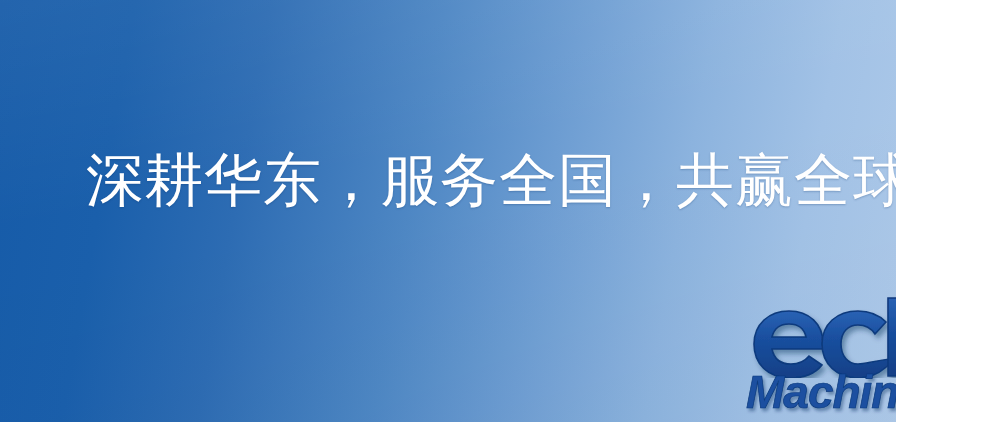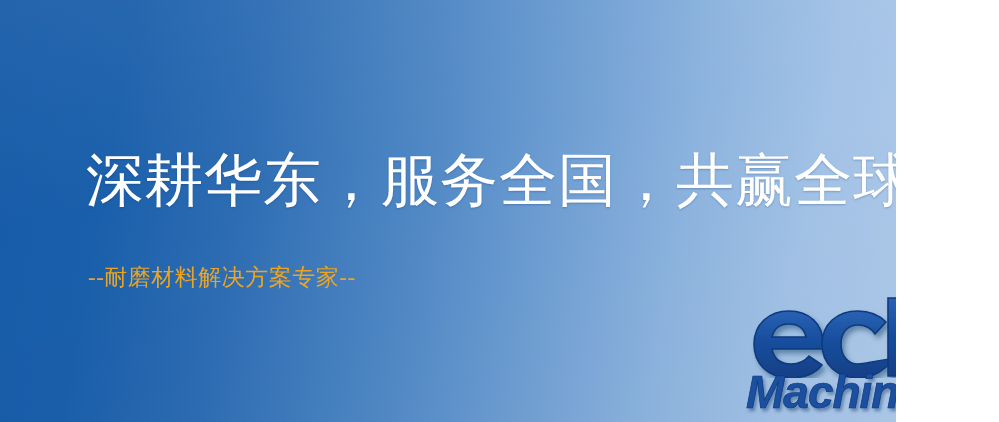--- a/index.html
+++ b/index.html
@@ -97,21 +97,20 @@
 </head>
 <body>
 
 <div class="banner">
 
   <div class="banner-bg"></div>
   <div class="banner-bg-sheen"></div>
 
   <div class="headline">深耕华东，服务全国，共赢全球</div>
 
-  <div class="subtitle">--耐磨材料解决方案专家--</div>
 
   <div class="logo">
 
     <div class="logo-wordmark">
       <svg class="logo-echo-svg" width="257" height="82" viewBox="0 0 257 82" aria-hidden="true">
         <defs>
           <linearGradient id="blueGrad" x1="0" y1="0" x2="0" y2="1">
             <stop offset="0%" stop-color="#2a62b4"></stop>
             <stop offset="38%" stop-color="#1a50a0"></stop>
             <stop offset="100%" stop-color="#123f86"></stop>

